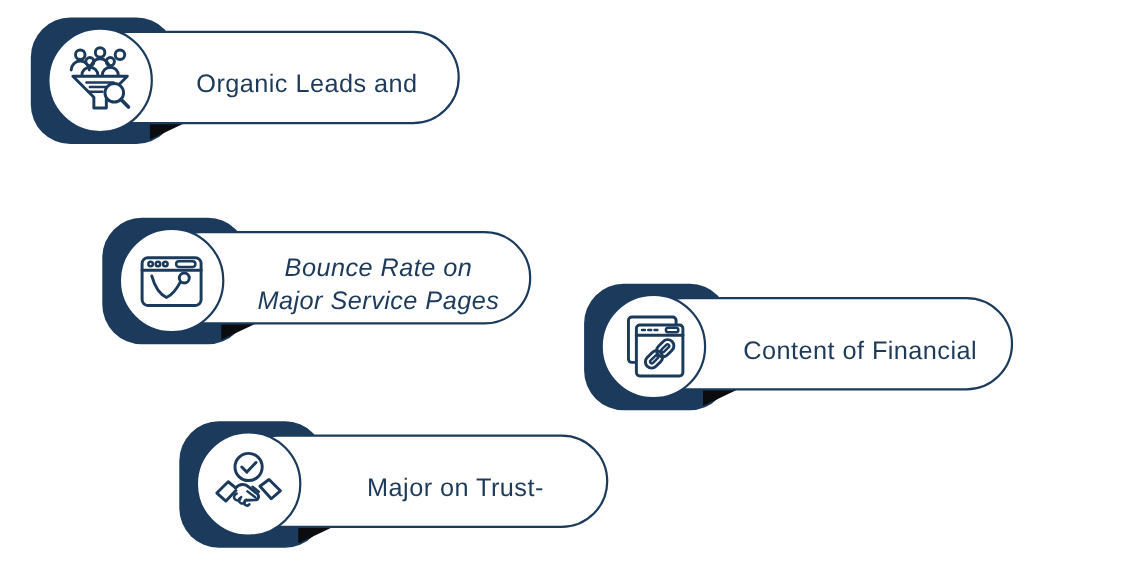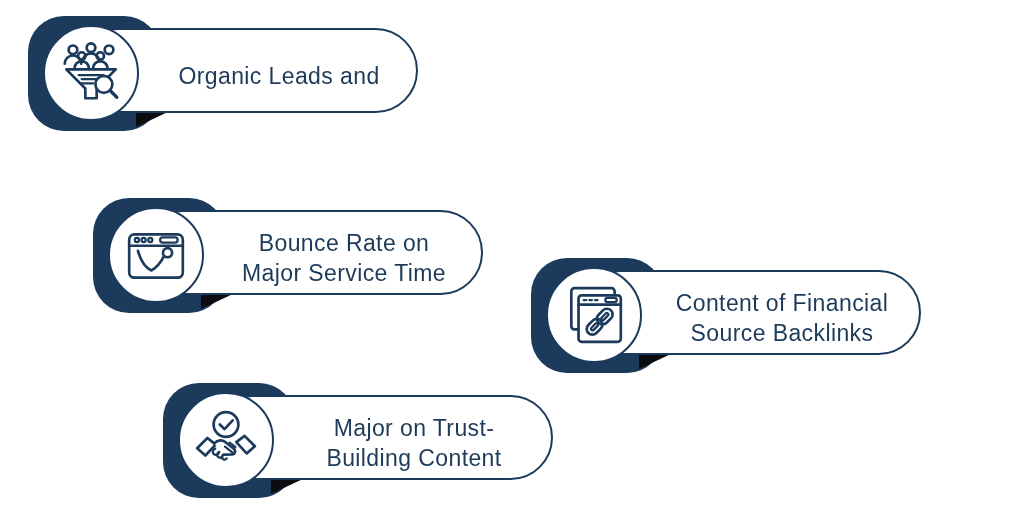--- a/index.html
+++ b/index.html
@@ -6,21 +6,21 @@
   body{
     width:1024px;height:514px;position:relative;overflow:hidden;
     background:#ffffff;
     font-family:"Liberation Sans", sans-serif;
   }
   .canvas{position:absolute;inset:0;}
 
   .callout{position:absolute;width:390px;height:118px;}
   .c1{left:28px;top:16px;}
   .c2{left:461px;top:79px;}
-  .c3{left:93px;top:198px;}
+  .c3{left:93px;top:198px;font-style:italic;}
   .c4{left:531px;top:258px;}
   .c5{left:163px;top:383px;}
 
   
   .ribbon{
     position:absolute;left:0;top:0;width:132px;height:115px;
     border-radius:36px;background:#1b3a5c;
   }
   
   .fold{
@@ -99,21 +99,21 @@
         <circle class="icthin" cx="13.5" cy="17.5" r="2"></circle>
         <circle class="icthin" cx="20" cy="17.5" r="2"></circle>
         <circle class="icthin" cx="26.5" cy="17.5" r="2"></circle>
         <rect class="icthin" x="36" y="15" width="17" height="5" rx="2.5"></rect>
         <path class="ic" d="M14.5 28 C17 37 22 44.5 27.5 47 C33 44.5 37 38.5 39.8 33.2"></path>
         <circle class="icw" cx="43.2" cy="29.8" r="4.4"></circle>
       </svg>
     </div>
     <div class="label">
       <span>Bounce Rate on</span>
-      <span>Major Service Time</span>
+      <span>Major Service Pages</span>
     </div>
   </div>
 
   <div class="callout c4">
     <div class="ribbon"></div>
     <div class="fold"></div>
     <div class="pill"></div>
     <div class="badge">
       <svg width="66" height="66" viewBox="0 0 64 64">
         <rect class="ic" x="10" y="6" width="42" height="40" rx="3"></rect>
@@ -124,21 +124,20 @@
         <g transform="rotate(-45 37.5 38.5)">
           <rect class="ic" x="22" y="33" width="17" height="11" rx="5.5"></rect>
           <rect class="icthin" x="26.3" y="37" width="8.5" height="3" rx="1.5"></rect>
           <rect class="ic" x="36" y="33" width="17" height="11" rx="5.5"></rect>
           <rect class="icthin" x="40.3" y="37" width="8.5" height="3" rx="1.5"></rect>
         </g>
       </svg>
     </div>
     <div class="label">
       <span>Content of Financial</span>
-      <span>Source Backlinks</span>
     </div>
   </div>
 
   <div class="callout c5">
     <div class="ribbon"></div>
     <div class="fold"></div>
     <div class="pill"></div>
     <div class="badge">
       <svg width="66" height="66" viewBox="0 0 64 64">
         <circle class="icw" cx="32" cy="17" r="12"></circle>
@@ -148,17 +147,16 @@
         <path class="icw" d="M20.5 35.5 C24 31.5 29 31.5 32 34.5 L39.5 40.5 C41.8 42.4 40.8 45.8 37.8 46 L29.5 46.3"></path>
         <path class="icthin" d="M21.5 40.5 c-2.8 1.2 -3.2 4.2 -0.6 5.6 c1.4 0.8 3 0.3 3.8 -0.9"></path>
         <path class="icthin" d="M25.5 43.5 c-2.6 1.2 -2.9 4 -0.5 5.3 c1.3 0.7 2.8 0.3 3.6 -0.8"></path>
         <path class="icthin" d="M29.8 46 c-2.2 1 -2.4 3.6 -0.4 4.7 c1.2 0.6 2.6 0.2 3.3 -0.8"></path>
         <path class="icthin" d="M31 38.5 l6.8 5.2"></path>
         <path class="icthin" d="M35.5 34.5 l5.5 4.3"></path>
       </svg>
     </div>
     <div class="label">
       <span>Major on Trust-</span>
-      <span>Building Content</span>
     </div>
   </div>
 
 </div>
 
 </body></html>

